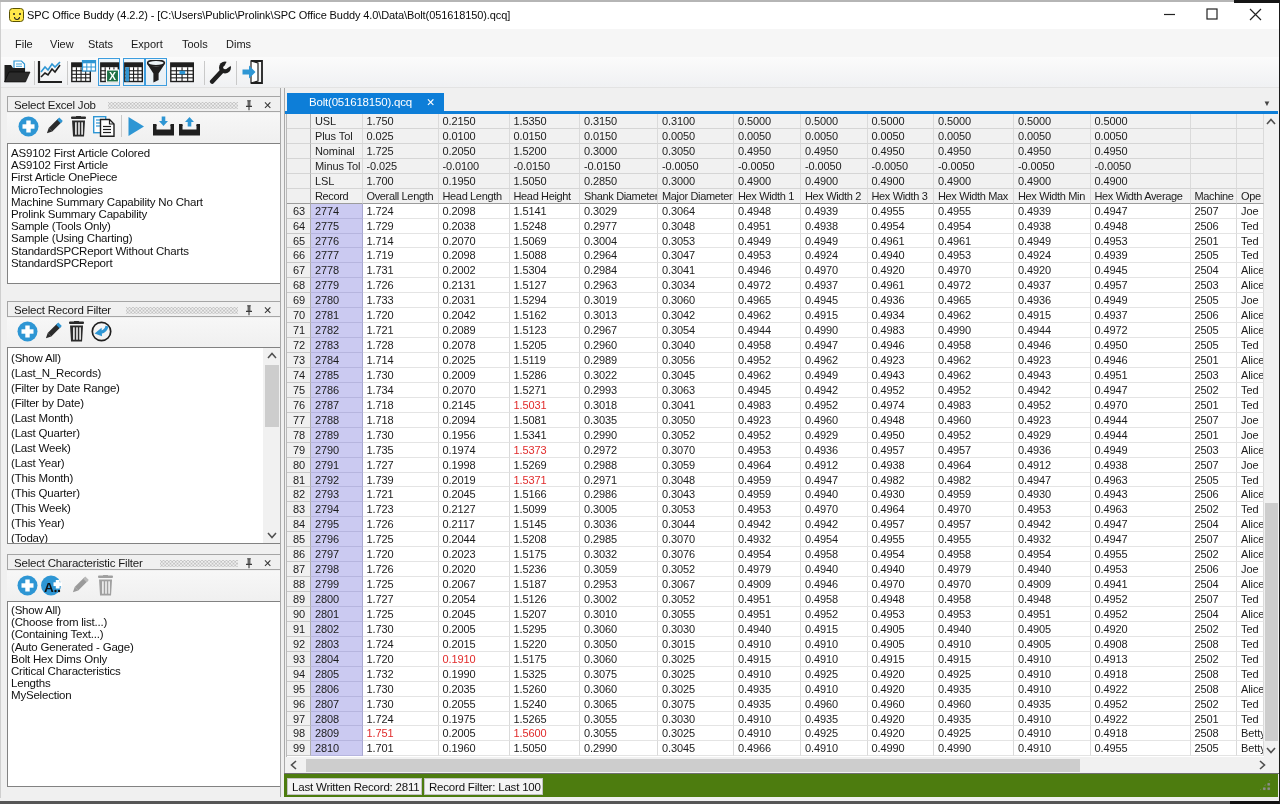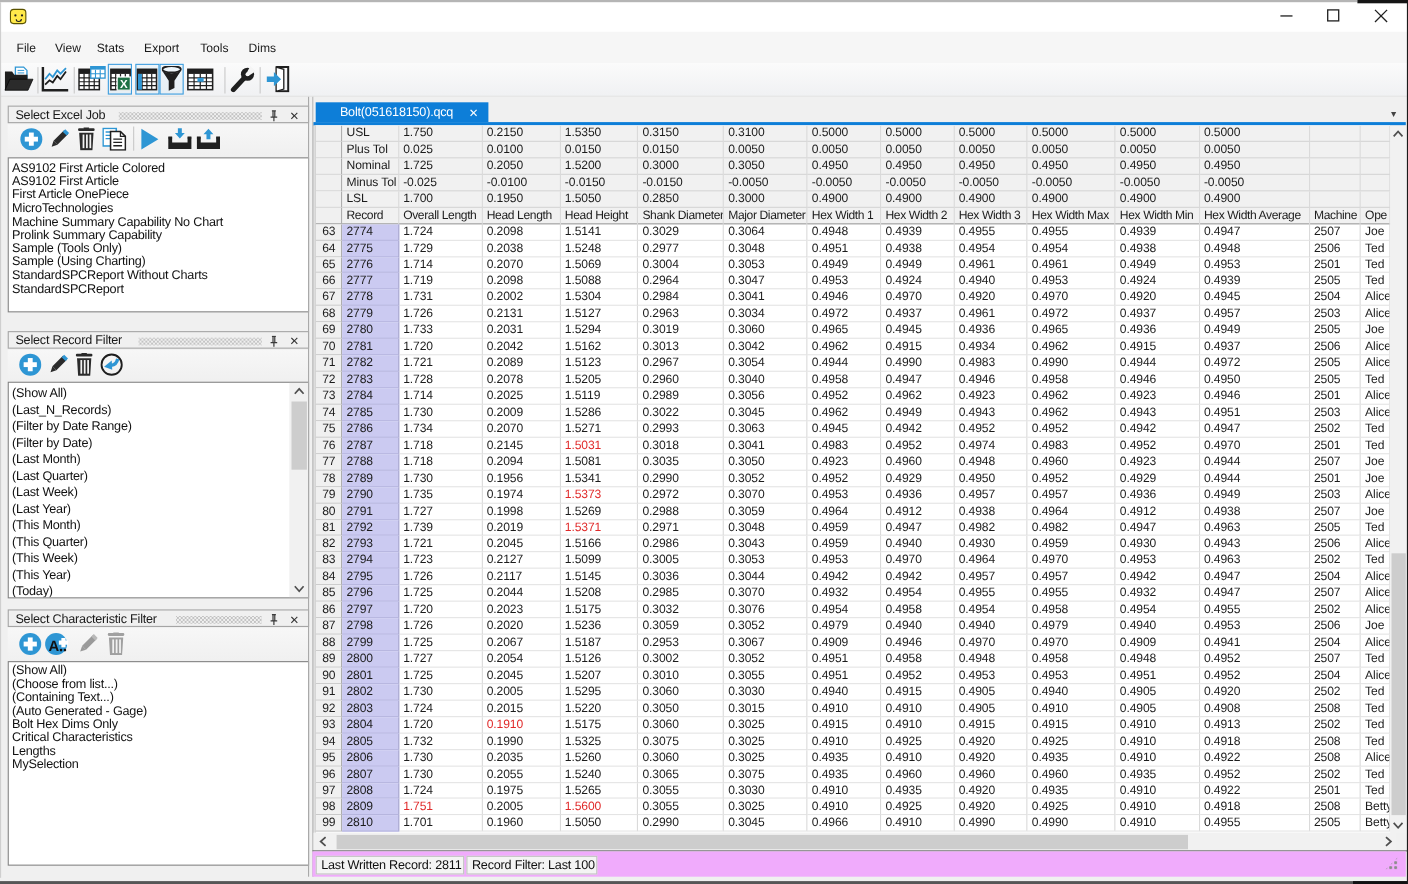--- a/index.html
+++ b/index.html
@@ -66,35 +66,36 @@
 .c.rn { background:#f0f0f0; text-align:right; padding-right:5px; padding-left:0;
   border-right:1px solid #aeaeae; border-bottom:1px solid #c9c9c9; }
 .c.rc { background:#cbcaf1; border-right:1px solid #a9a8d0; border-bottom:1px solid #b6b5de; }
 .c.rd { color:#e02a2a; }
 .c.hd { letter-spacing:-0.35px; }
 
 .sb { position:absolute; background:#f1f1f1; }
 .sbthumb { position:absolute; background:#cdcdcd; }
 
 #statusline { position:absolute; left:284px; top:772.5px; width:996px; height:1.5px; background:#6f6f6f; }
-#status { position:absolute; left:284px; top:774px; width:994px; height:23px; background:#f0abfc; }
+#status { position:absolute; left:284px; top:774px; width:994px; height:23px; background:#4d7c0f; }
 .stbox { position:absolute; top:3.5px; height:17.5px; border:1px solid #c3c3c3; background:#f4f4f4;
   font-size:11.5px; letter-spacing:-0.2px; color:#111; line-height:16px; padding-left:4px; }
 #grip { position:absolute; right:7px; bottom:6px; width:12px; height:12px;
   background-image:radial-gradient(#8d8d8d 1.2px, transparent 1.45px); background-size:4.5px 4.5px;
   background-position:bottom right; clip-path:polygon(100% 0, 100% 100%, 0 100%); }
 </style></head>
 <body>
 <div id="w">
 <div id="tb">
   <div id="appico">
         <i style="left:3px"></i>
         <i style="left:9px"></i>
         <u></u>
       </div>
+  <span id="title">SPC Office Buddy (4.2.2) - [C:\Users\Public\Prolink\SPC Office Buddy 4.0\Data\Bolt(051618150).qcq]</span>
   <svg class="wbtn" style="left:1160px" width="20" height="29">
         <line x1="4" y1="14.5" x2="15" y2="14.5" stroke="#222" stroke-width="1.2"></line>
       </svg>
   <svg class="wbtn" style="left:1202px" width="20" height="29">
         <rect x="5" y="9" width="10" height="10" fill="none" stroke="#222" stroke-width="1.2"></rect>
       </svg>
   <svg class="wbtn" style="left:1245px" width="20" height="29">
         <path d="M5 9 L16 20 M16 9 L5 20" stroke="#222" stroke-width="1.2"></path>
       </svg>
 </div>

